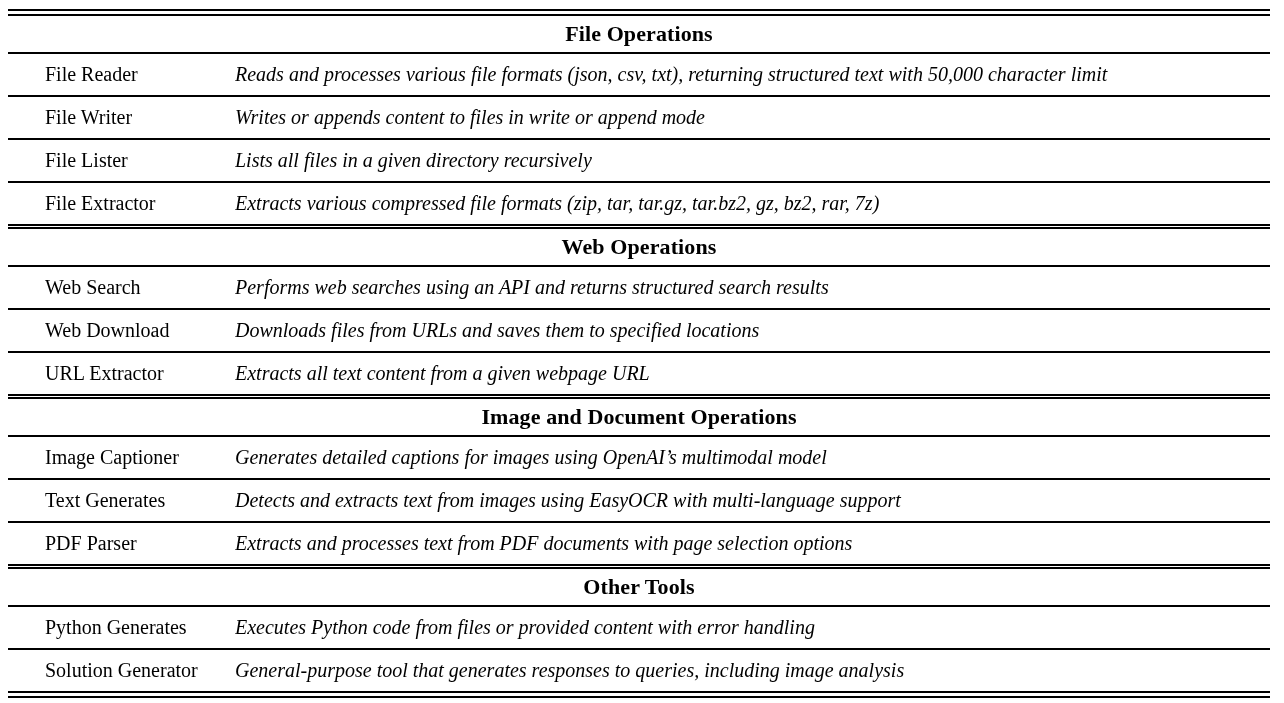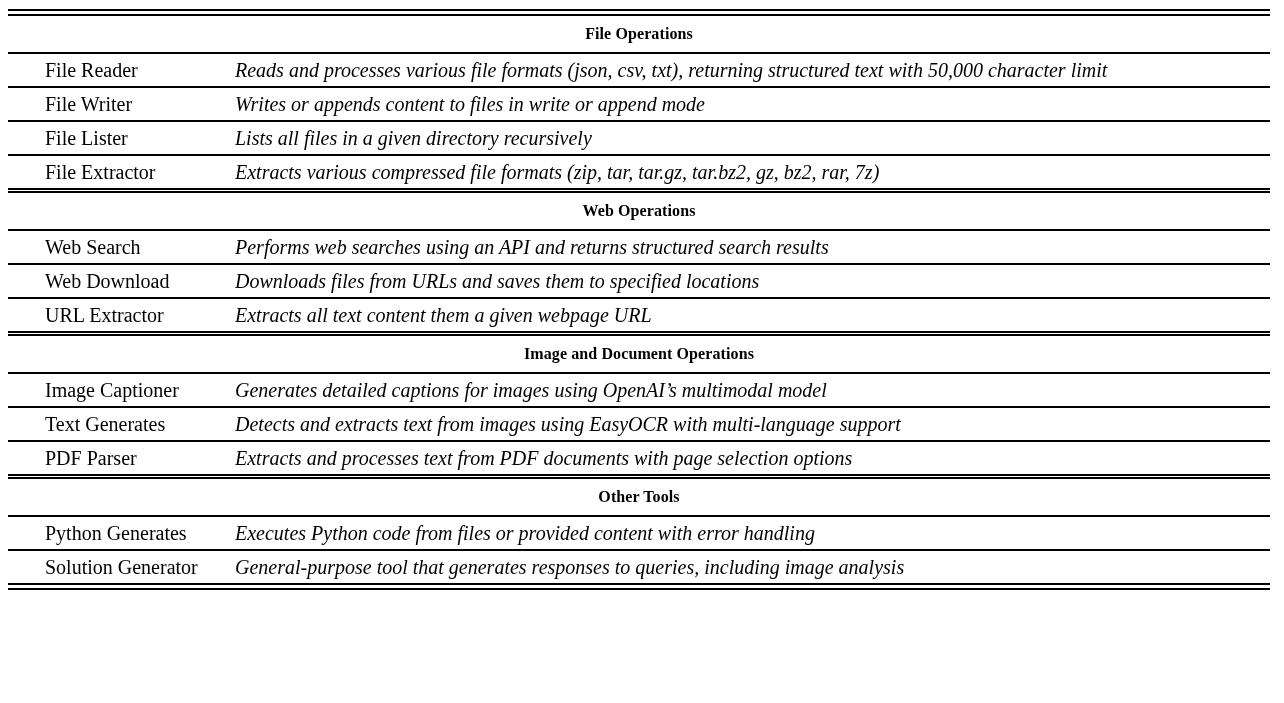--- a/index.html
+++ b/index.html
@@ -33,25 +33,25 @@
     border-top: 2px solid #000000;
     border-bottom: 2px solid #000000;
     background: #ffffff;
   }
   .section-header {
     height: 36px;
     display: flex;
     align-items: center;
     justify-content: center;
     font-weight: bold;
-    font-size: 16px;
+    font-size: 22px;
     letter-spacing: 0.1px;
   }
   .row {
-    height: 32px;
+    height: 41px;
     display: flex;
     align-items: center;
     padding-left: 37px;
     padding-right: 10px;
     font-size: 20px;
     justify-content: space-between;
   }
   .tool-cell {
     flex: 0 0 190px;
     width: 190px;
@@ -109,21 +109,21 @@
   <div class="rule-single"></div>
 
   <div class="row">
     <div class="tool-cell">Web Download</div>
     <div class="desc-cell">Downloads files from URLs and saves them to specified locations</div>
   </div>
   <div class="rule-single"></div>
 
   <div class="row">
     <div class="tool-cell">URL Extractor</div>
-    <div class="desc-cell">Extracts all text content them a given webpage URL</div>
+    <div class="desc-cell">Extracts all text content from a given webpage URL</div>
   </div>
 
   <div class="rule-double-section"></div>
 
   <div class="section-header">Image and Document Operations</div>
   <div class="rule-single"></div>
 
   <div class="row">
     <div class="tool-cell">Image Captioner</div>
     <div class="desc-cell">Generates detailed captions for images using OpenAI’s multimodal model</div>

